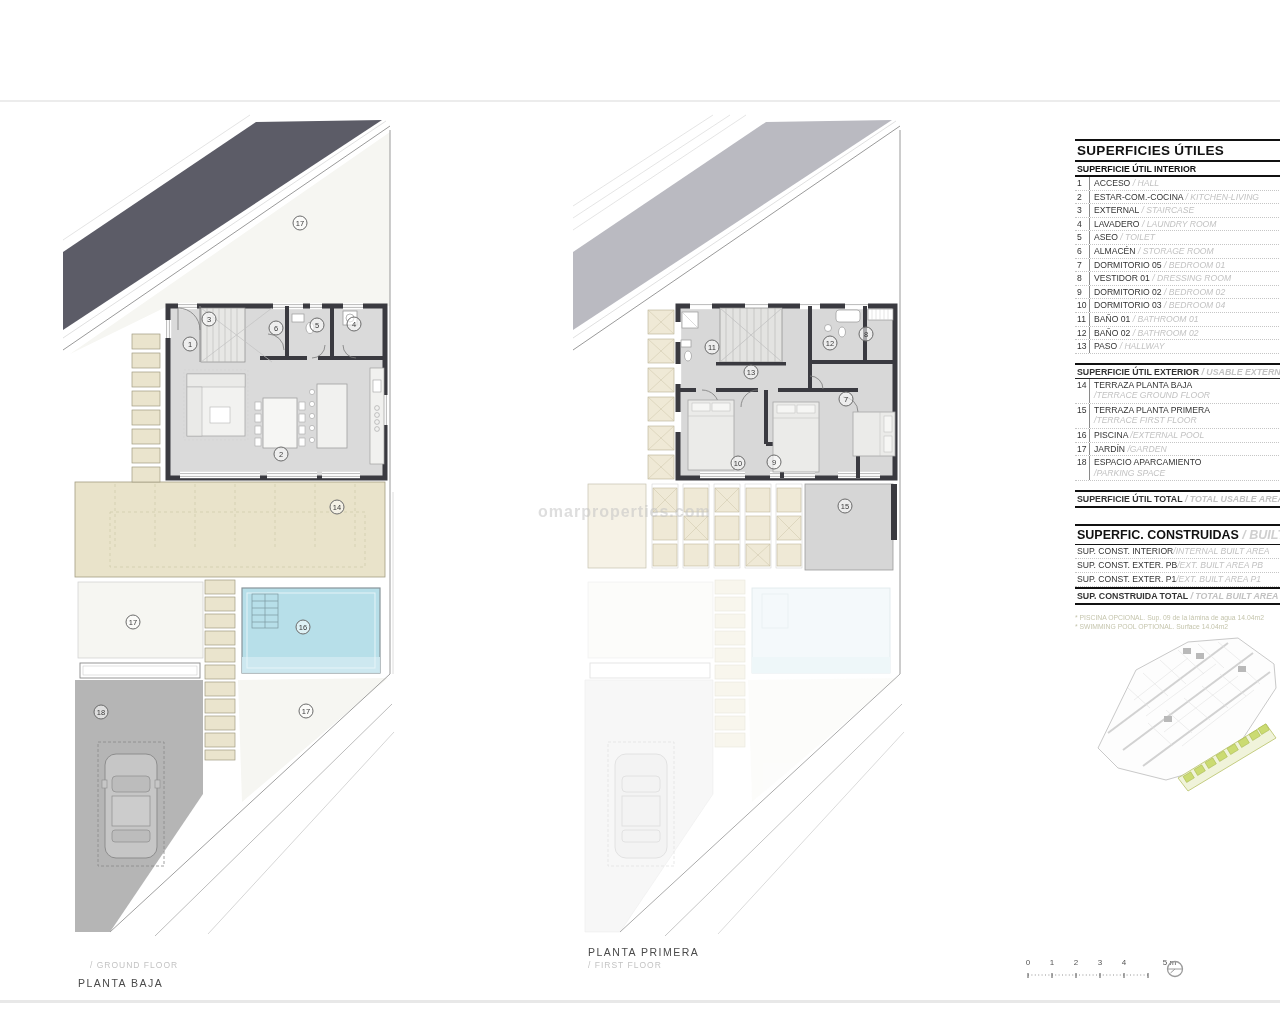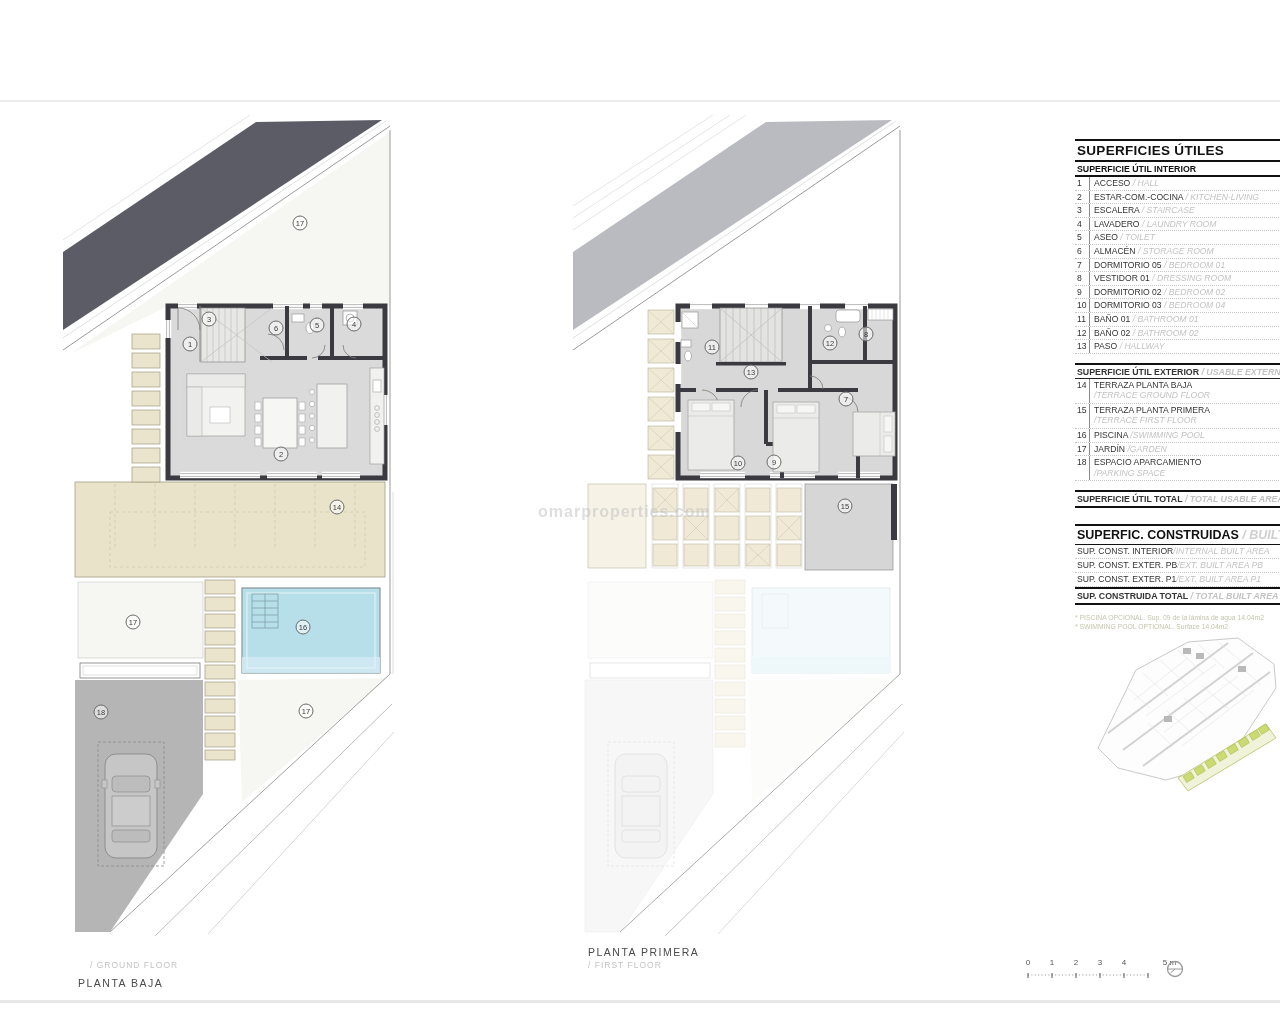--- a/index.html
+++ b/index.html
@@ -515,21 +515,21 @@
   <div class="row">
       <span class="num">1</span>
       <span class="nmwrap"><span class="nm">ACCESO</span> <span class="en">/ HALL</span></span>
     </div>
   <div class="row">
       <span class="num">2</span>
       <span class="nmwrap"><span class="nm">ESTAR-COM.-COCINA</span> <span class="en">/ KITCHEN-LIVING</span></span>
     </div>
   <div class="row">
       <span class="num">3</span>
-      <span class="nmwrap"><span class="nm">ESCALERA</span> <span class="en">/ STAIRCASE</span></span>
+      <span class="nmwrap"><span class="nm">EXTERNAL</span> <span class="en">/ STAIRCASE</span></span>
     </div>
   <div class="row">
       <span class="num">4</span>
       <span class="nmwrap"><span class="nm">LAVADERO</span> <span class="en">/ LAUNDRY ROOM</span></span>
     </div>
   <div class="row">
       <span class="num">5</span>
       <span class="nmwrap"><span class="nm">ASEO</span> <span class="en">/ TOILET</span></span>
     </div>
   <div class="row">
@@ -570,21 +570,21 @@
   <div class="row">
       <span class="num">14</span>
       <span class="nmwrap"><span class="nm">TERRAZA PLANTA BAJA</span><span class="en blk">/TERRACE GROUND FLOOR</span></span>
     </div>
   <div class="row">
       <span class="num">15</span>
       <span class="nmwrap"><span class="nm">TERRAZA PLANTA PRIMERA</span><span class="en blk">/TERRACE FIRST FLOOR</span></span>
     </div>
   <div class="row">
       <span class="num">16</span>
-      <span class="nmwrap"><span class="nm">PISCINA</span> <span class="en">/SWIMMING POOL</span></span>
+      <span class="nmwrap"><span class="nm">PISCINA</span> <span class="en">/EXTERNAL POOL</span></span>
     </div>
   <div class="row">
       <span class="num">17</span>
       <span class="nmwrap"><span class="nm">JARDÍN</span> <span class="en">/GARDEN</span></span>
     </div>
   <div class="row">
       <span class="num">18</span>
       <span class="nmwrap"><span class="nm">ESPACIO APARCAMIENTO</span><span class="en blk">/PARKING SPACE</span></span>
     </div>
 

